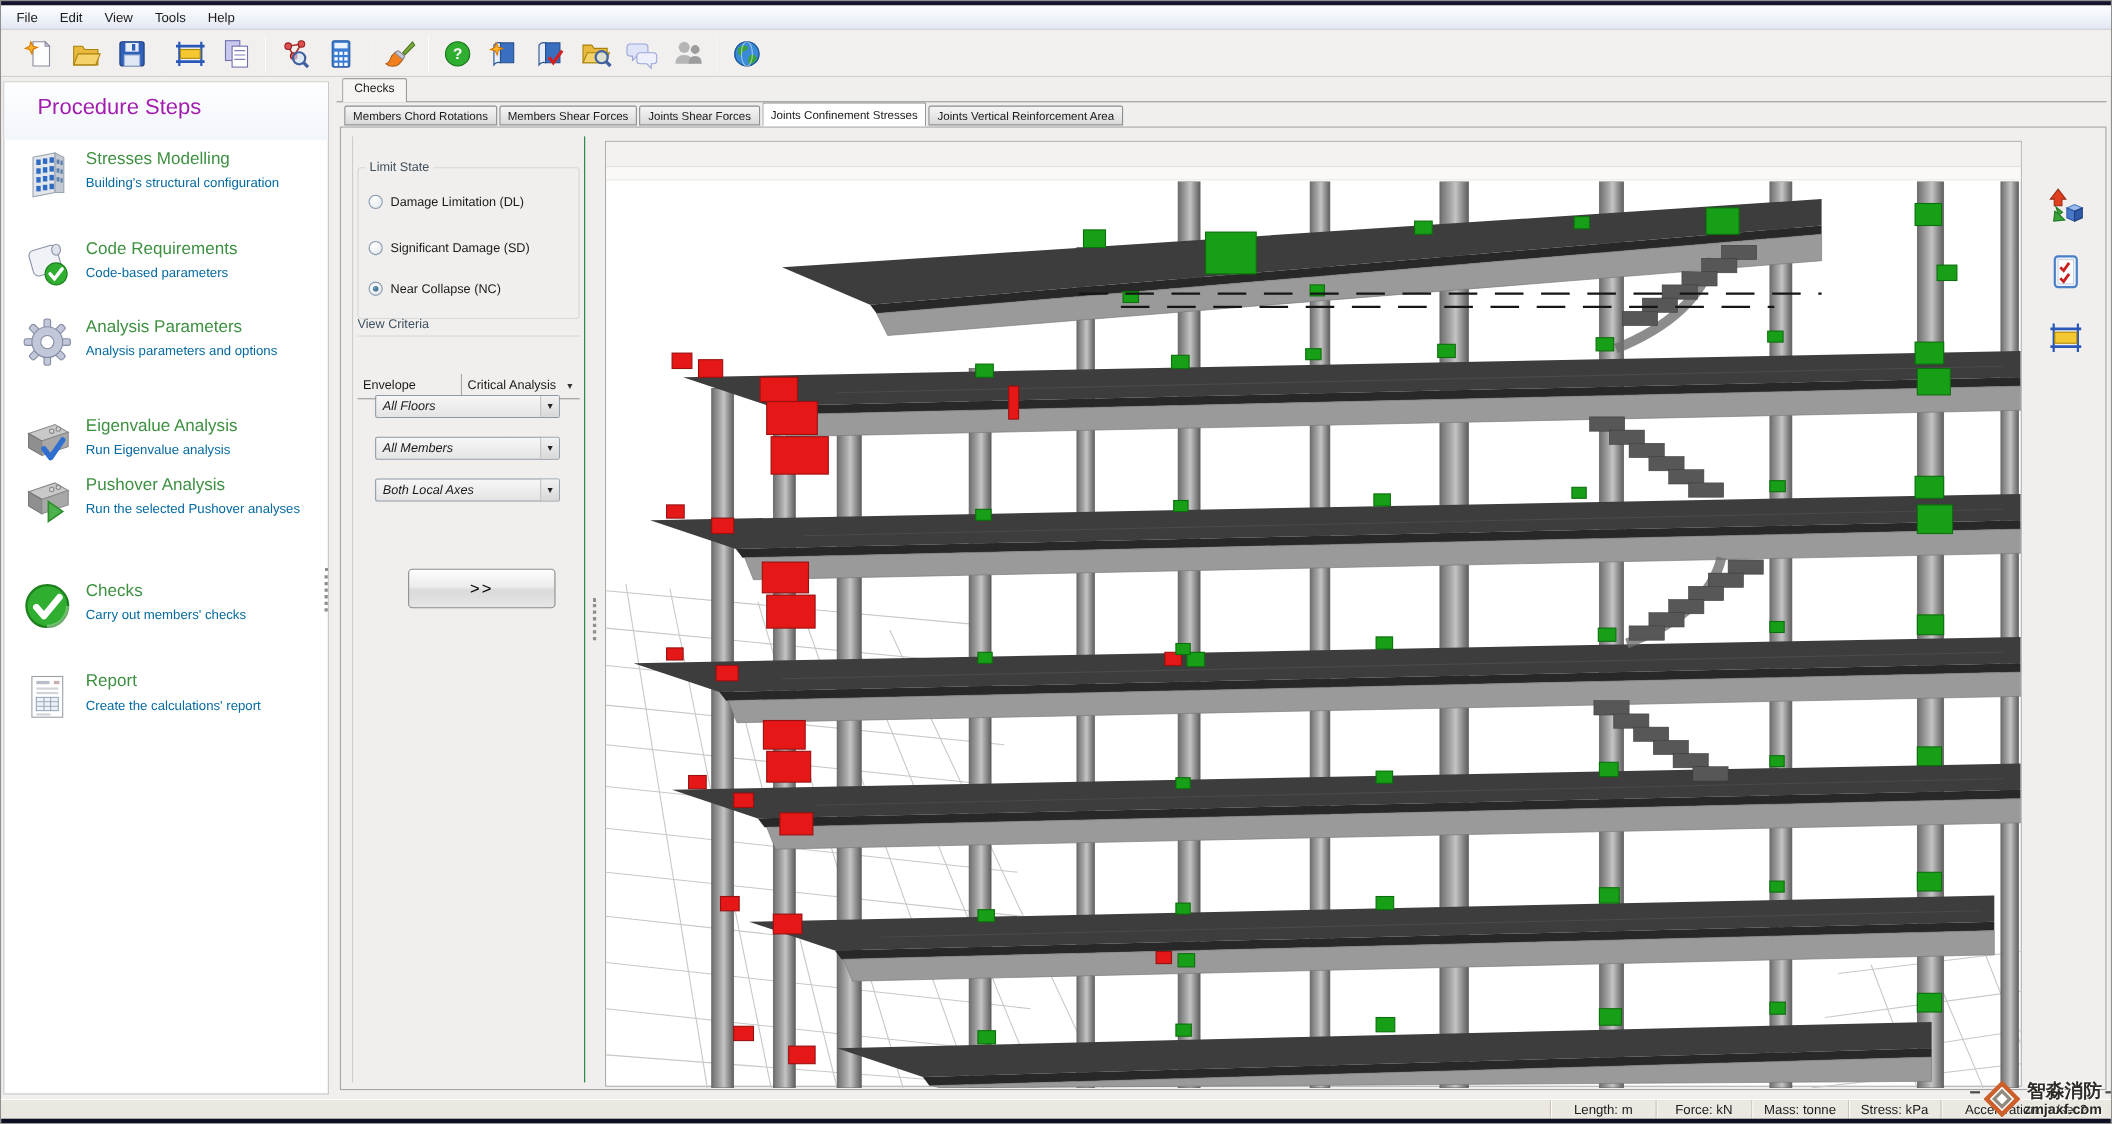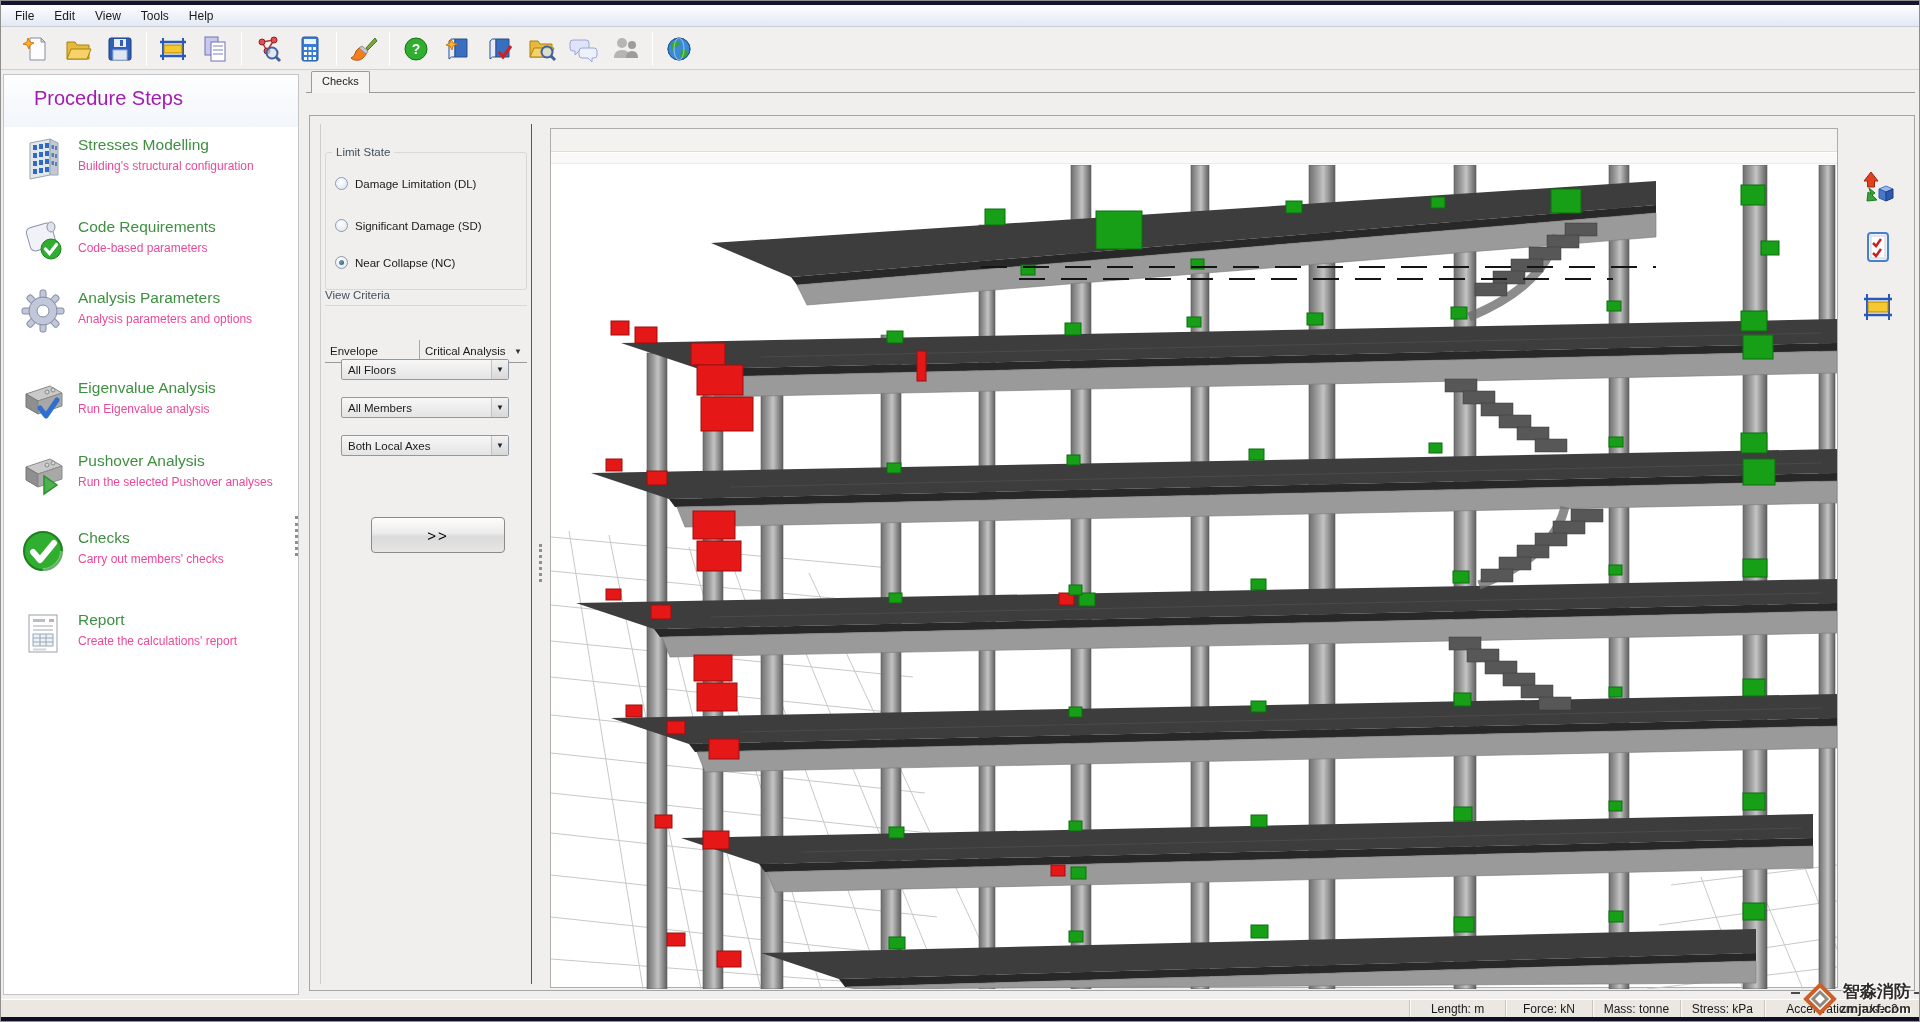--- a/index.html
+++ b/index.html
@@ -19,21 +19,21 @@
   
   .sidebar{position:absolute;left:2px;top:73px;width:296px;bottom:26px;background:#ffffff;
            border:1px solid #c4c4c4;}
   .sidebar-head{position:absolute;left:0;top:0;right:0;height:52px;
                 background:linear-gradient(#fdfeff,#f2f6fb);}
   .sidebar-title{position:absolute;left:30px;top:12px;font-size:20px;color:#a21caf;}
   .pitem{position:absolute;left:16px;width:266px;height:60px;display:flex;gap:12px;cursor:pointer;}
   .pitem svg{width:46px;height:46px;flex:none;}
   .ptxt{display:flex;flex-direction:column;padding-top:1px;}
   .ptitle{font-size:15.5px;color:#3e9041;}
-  .psub{font-size:12px;color:#ec4899;margin-top:5px;}
+  .psub{font-size:12px;color:#0369a1;margin-top:5px;}
   .side-splitter{position:absolute;left:294px;top:515px;height:40px;border-left:3px dotted #8f8f8f;}
   
   .main-tab{position:absolute;left:310px;top:70px;height:22px;padding:3px 10px 0 10px;font-size:11px;
             background:#f5f4f2;border:1px solid #9a9a9a;border-bottom:none;border-radius:2px 2px 0 0;z-index:3;}
   .tabline{position:absolute;left:305px;top:91px;right:4px;height:1px;background:#9a9a9a;}
   .subtabs{position:absolute;left:312px;top:95px;height:20px;display:flex;z-index:2;}
   .subtab{font-size:10.5px;padding:3px 7px 0 7px;height:18px;margin-right:2px;white-space:nowrap;
           background:linear-gradient(#f6f6f6,#dadada);border:1px solid #8e8e8e;border-radius:2px 2px 0 0;}
   .subtab.active{background:#ffffff;height:22px;margin-top:-3px;padding-top:5px;border-bottom:1px solid #ffffff;z-index:4;position:relative;}
   .content{position:absolute;left:308px;top:114px;right:4px;bottom:30px;border:1px solid #a5a5a5;background:#f0efed;}
@@ -51,21 +51,21 @@
   .vc-head{position:absolute;left:4px;top:165px;width:202px;font-size:11.5px;color:#40505e;}
   .vc-head::after{content:"";position:absolute;left:0;right:0;top:16px;border-top:1px solid #d8d8d8;}
   .env-row{position:absolute;left:4px;top:192px;width:202px;height:23px;border-bottom:1px solid #9a9a9a;
            font-size:11.5px;display:flex;align-items:center;cursor:default;margin-top:24px;}
   .env-label{padding-left:5px;width:94px;}
   .env-div{width:1px;align-self:stretch;background:#a8a8a8;}
   .env-val{padding-left:5px;flex:1;}
   .env-arrow{font-size:8px;color:#333;padding-right:5px;}
   .combo{position:absolute;left:20px;width:168px;height:21px;border:1px solid #8e99a5;border-radius:2px;
          background:linear-gradient(#f7f7f7,#e4e4e4);font-size:11.5px;display:flex;align-items:center;cursor:default;}
-  .combo span.val{flex:1;padding-left:6px;}
+  .combo span.val{flex:1;padding-left:6px;font-style:italic;}
   .combo .arrow{width:17px;align-self:stretch;display:flex;align-items:center;justify-content:center;
          font-size:8px;color:#222;border-left:1px solid #c2c2c2;background:linear-gradient(#f2f2f2,#d8d8d8);}
   .apply-btn{position:absolute;left:50px;top:393px;width:134px;height:36px;border:1px solid #8a8a8a;border-radius:4px;
          background:linear-gradient(#fdfdfd,#ececec 45%,#dadada 55%,#e6e6e6);box-shadow:inset 0 1px 0 #fff;
          font-size:15px;letter-spacing:2px;font-family:"Liberation Sans",sans-serif;cursor:pointer;}
   .panel-splitter{position:absolute;left:229px;top:428px;height:38px;border-left:3px dotted #8f8f8f;cursor:col-resize;}
   
   .viewport{position:absolute;left:240px;top:12px;width:1288px;bottom:2px;background:#ffffff;border:1px solid #adadad;}
   .vp-strip1{position:absolute;left:0;right:0;top:0;height:23px;background:#f3f2ef;border-bottom:1px solid #e0deda;}
   .vp-strip2{position:absolute;left:0;right:0;top:24px;height:11px;background:#faf9f7;border-bottom:1px solid #edebe7;}
@@ -316,21 +316,21 @@
           <circle cx="33" cy="12" r="2" fill="#d8d8d8" stroke="#888"></circle>
           <circle cx="27" cy="14" r="2" fill="#d8d8d8" stroke="#888"></circle>
           <path d="M20 30 l6 8 l11 -16" stroke="#2f6fd0" stroke-width="5" fill="none" stroke-linecap="round" stroke-linejoin="round"></path>
         </svg>
       <span class="ptxt">
           <span class="ptitle">Eigenvalue Analysis</span>
           <span class="psub">Run Eigenvalue analysis</span>
         </span>
     </div>
 
-    <div class="pitem" style="top:376px">
+    <div class="pitem" style="top:356px">
       <svg viewBox="0 0 46 46">
           <polygon points="6,16 30,8 42,15 18,23" fill="#c9c9c9" stroke="#8a8a8a"></polygon>
           <polygon points="6,16 18,23 18,36 6,29" fill="#8f8f8f" stroke="#767676"></polygon>
           <polygon points="18,23 42,15 42,28 18,36" fill="#a8a8a8" stroke="#8a8a8a"></polygon>
           <circle cx="33" cy="12" r="2" fill="#d8d8d8" stroke="#888"></circle>
           <circle cx="27" cy="14" r="2" fill="#d8d8d8" stroke="#888"></circle>
           <polygon points="24,25 24,43 37,34" fill="#4db14d" stroke="#2e8e2e" stroke-width="1.5"></polygon>
         </svg>
       <span class="ptxt">
           <span class="ptitle">Pushover Analysis</span>
@@ -369,20 +369,27 @@
       <span class="ptxt">
           <span class="ptitle">Report</span>
           <span class="psub">Create the calculations' report</span>
         </span>
     </div>
   </div>
   <div class="side-splitter"></div>
 
   <div class="main-tab">Checks</div>
   <div class="tabline"></div>
+  <div class="subtabs">
+    <span class="subtab">Members Chord Rotations</span>
+    <span class="subtab">Members Shear Forces</span>
+    <span class="subtab">Joints Shear Forces</span>
+    <span class="subtab active">Joints Confinement Stresses</span>
+    <span class="subtab">Joints Vertical Reinforcement Area</span>
+  </div>
 
   <div class="content">
 
     <div class="options-panel">
       <div class="group" style="top:28px;height:138px;">
         <span class="group-label">Limit State</span>
       </div>
       <div class="radio-row" style="top:53px;">
         <span class="radio"></span>
         <span class="radio-label">Damage Limitation (DL)</span>

